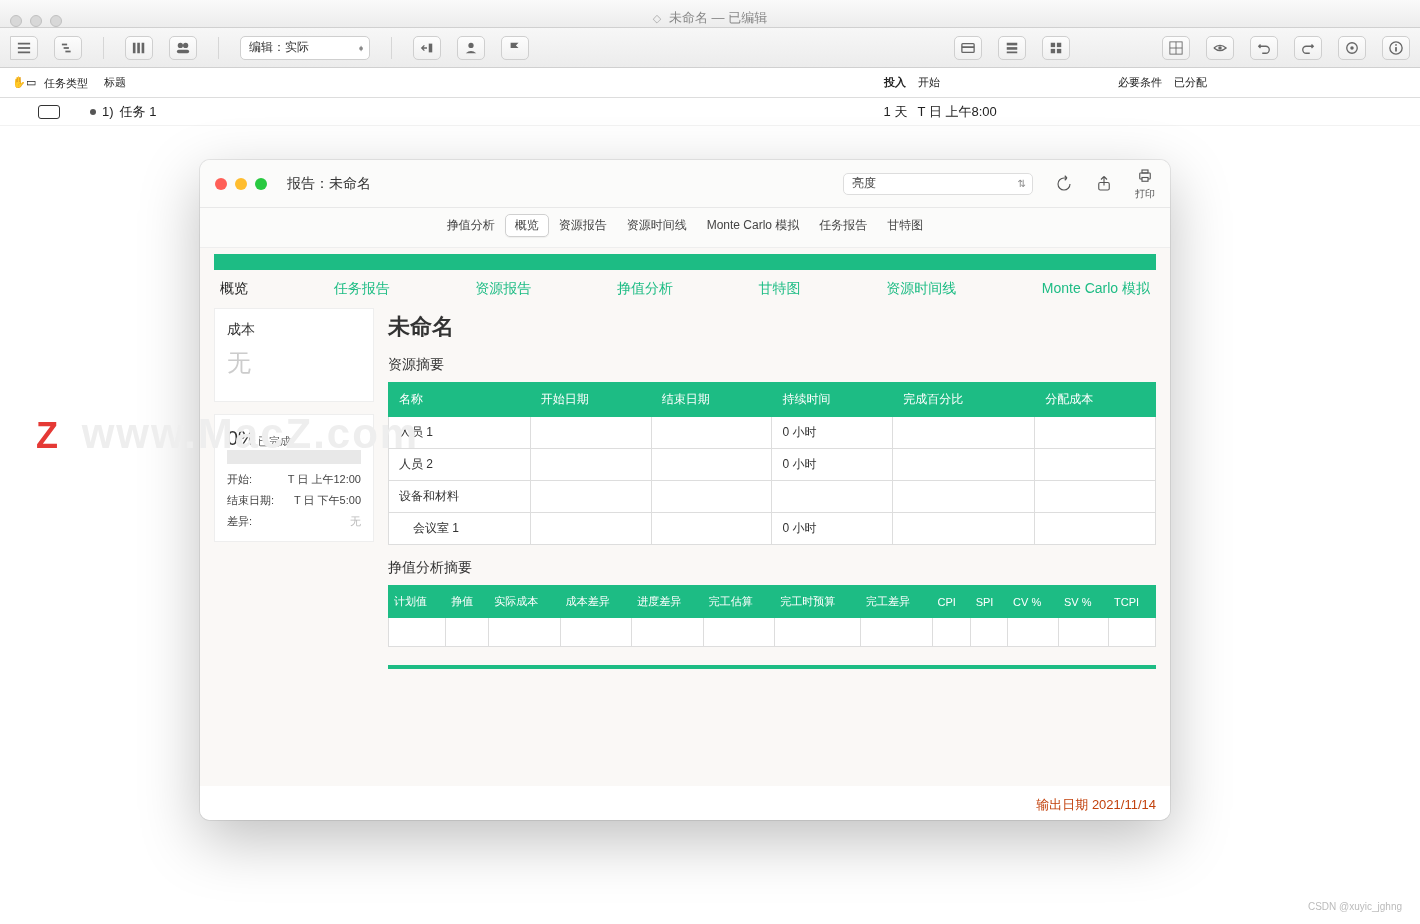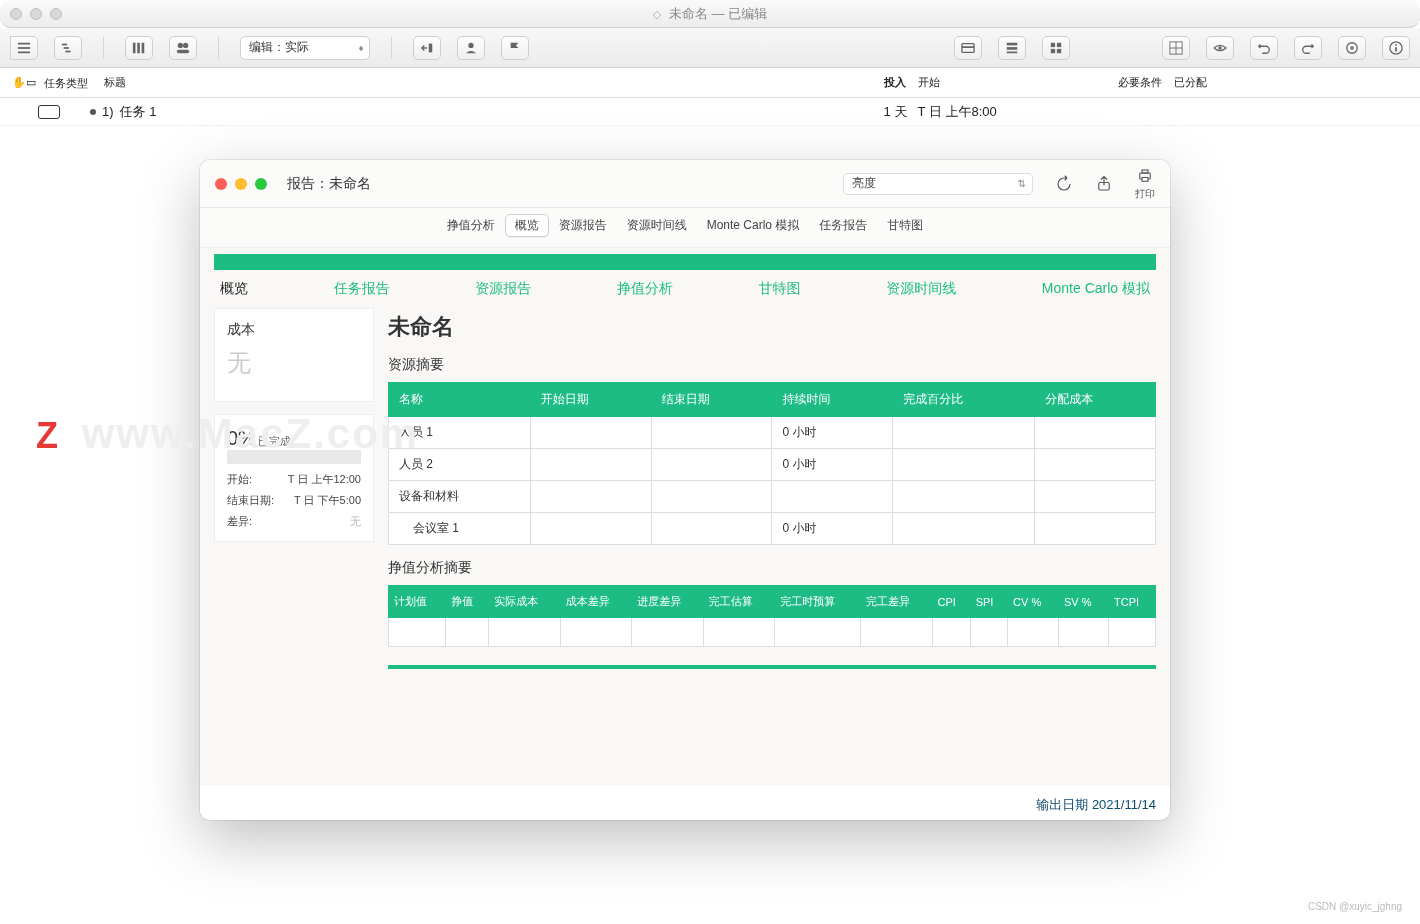--- a/index.html
+++ b/index.html
@@ -1,20 +1,20 @@
 <!DOCTYPE html>
 <html><head>
   <meta charset="utf-8">
   <style>
     * { margin: 0; padding: 0; box-sizing: border-box; font-family: -apple-system, "PingFang SC", "Helvetica Neue", Arial, sans-serif; }
     body { width: 1420px; height: 924px; background: #f0f0f0; position: relative; overflow: hidden; }
 
     
     .main-window { width: 100%; height: 100%; background: #ffffff; }
-    .mac-titlebar { height: 28px; background: linear-gradient(#fafafa,#ececec); display:flex; align-items:center; padding:0 10px; border-bottom:1px solid #d0d0d0; position:relative;border-radius:11px; }
+    .mac-titlebar { height: 28px; background: linear-gradient(#fafafa,#ececec); display:flex; align-items:flex-end; padding:0 10px; border-bottom:1px solid #d0d0d0; position:relative; }
     .traffic { display:flex; gap:8px; }
     .tl { width:12px; height:12px; border-radius:50%; }
     .tl.gray { background:#d8d8d8; border:1px solid #c0c0c0; }
     .mac-title-center { position:absolute; left:0; right:0; text-align:center; font-size:13px; color:#888; }
     .mac-title-center .icon { font-size:11px; color:#aaa; margin-right:4px; }
     .toolbar { height:40px; background:linear-gradient(#f7f7f7,#ececec); border-bottom:1px solid #d0d0d0; display:flex; align-items:center; padding:0 10px; gap:16px; }
     .tbtn { height:24px; min-width:24px; background:linear-gradient(#fdfdfd,#f0f0f0); border:1px solid #cfcfcf; border-radius:5px; display:flex; align-items:center; justify-content:center; font-size:12px; color:#555; padding:0 6px; }
     .tbtn svg { width:14px; height:14px; fill:#666; }
     .tbtn-group { display:flex; gap:1px; }
     .tbtn-group .tbtn { border-radius:0; }
@@ -74,21 +74,21 @@
     .side-pct .small { font-size:11px; color:#555; margin-left:2px; }
 
     .main-report { flex:1; }
     .main-report h2 { font-size:22px; font-weight:600; color:#333; margin:4px 0 14px; }
     .section-title { font-size:14px; color:#333; margin:14px 0 8px; }
     table { width:100%; border-collapse:collapse; background:#fff; }
     th { background:#1dbc84; color:#fff; font-size:12px; font-weight:500; text-align:left; padding:8px 10px; border:1px solid #1dbc84; }
     td { font-size:12px; color:#333; padding:7px 10px; border:1px solid #ddd; }
     .indent { padding-left:24px; }
     .green-line { height:4px; background:#1dbc84; margin-top:18px; }
-    .pub-date { text-align:right; font-size:13px; color:#0c4a6e; padding:10px 14px 6px 0; background:#fff; }
+    .pub-date { text-align:right; font-size:13px; color:#c2410c; padding:10px 14px 6px 0; background:#fff; }
 
     .watermark { position:absolute; left:28px; top:410px; font-size:42px; font-weight:600; color:#eee; letter-spacing:2px; pointer-events:none; z-index:1; }
     .watermark .z { color:#e53935; background:#fff; padding:2px 8px; border-radius:6px; font-size:36px; }
     .credit { position:absolute; right:18px; bottom:12px; font-size:10px; color:#bbb; }
   </style>
 </head>
 <body>
 
 <div class="main-window">
   <div class="mac-titlebar">

